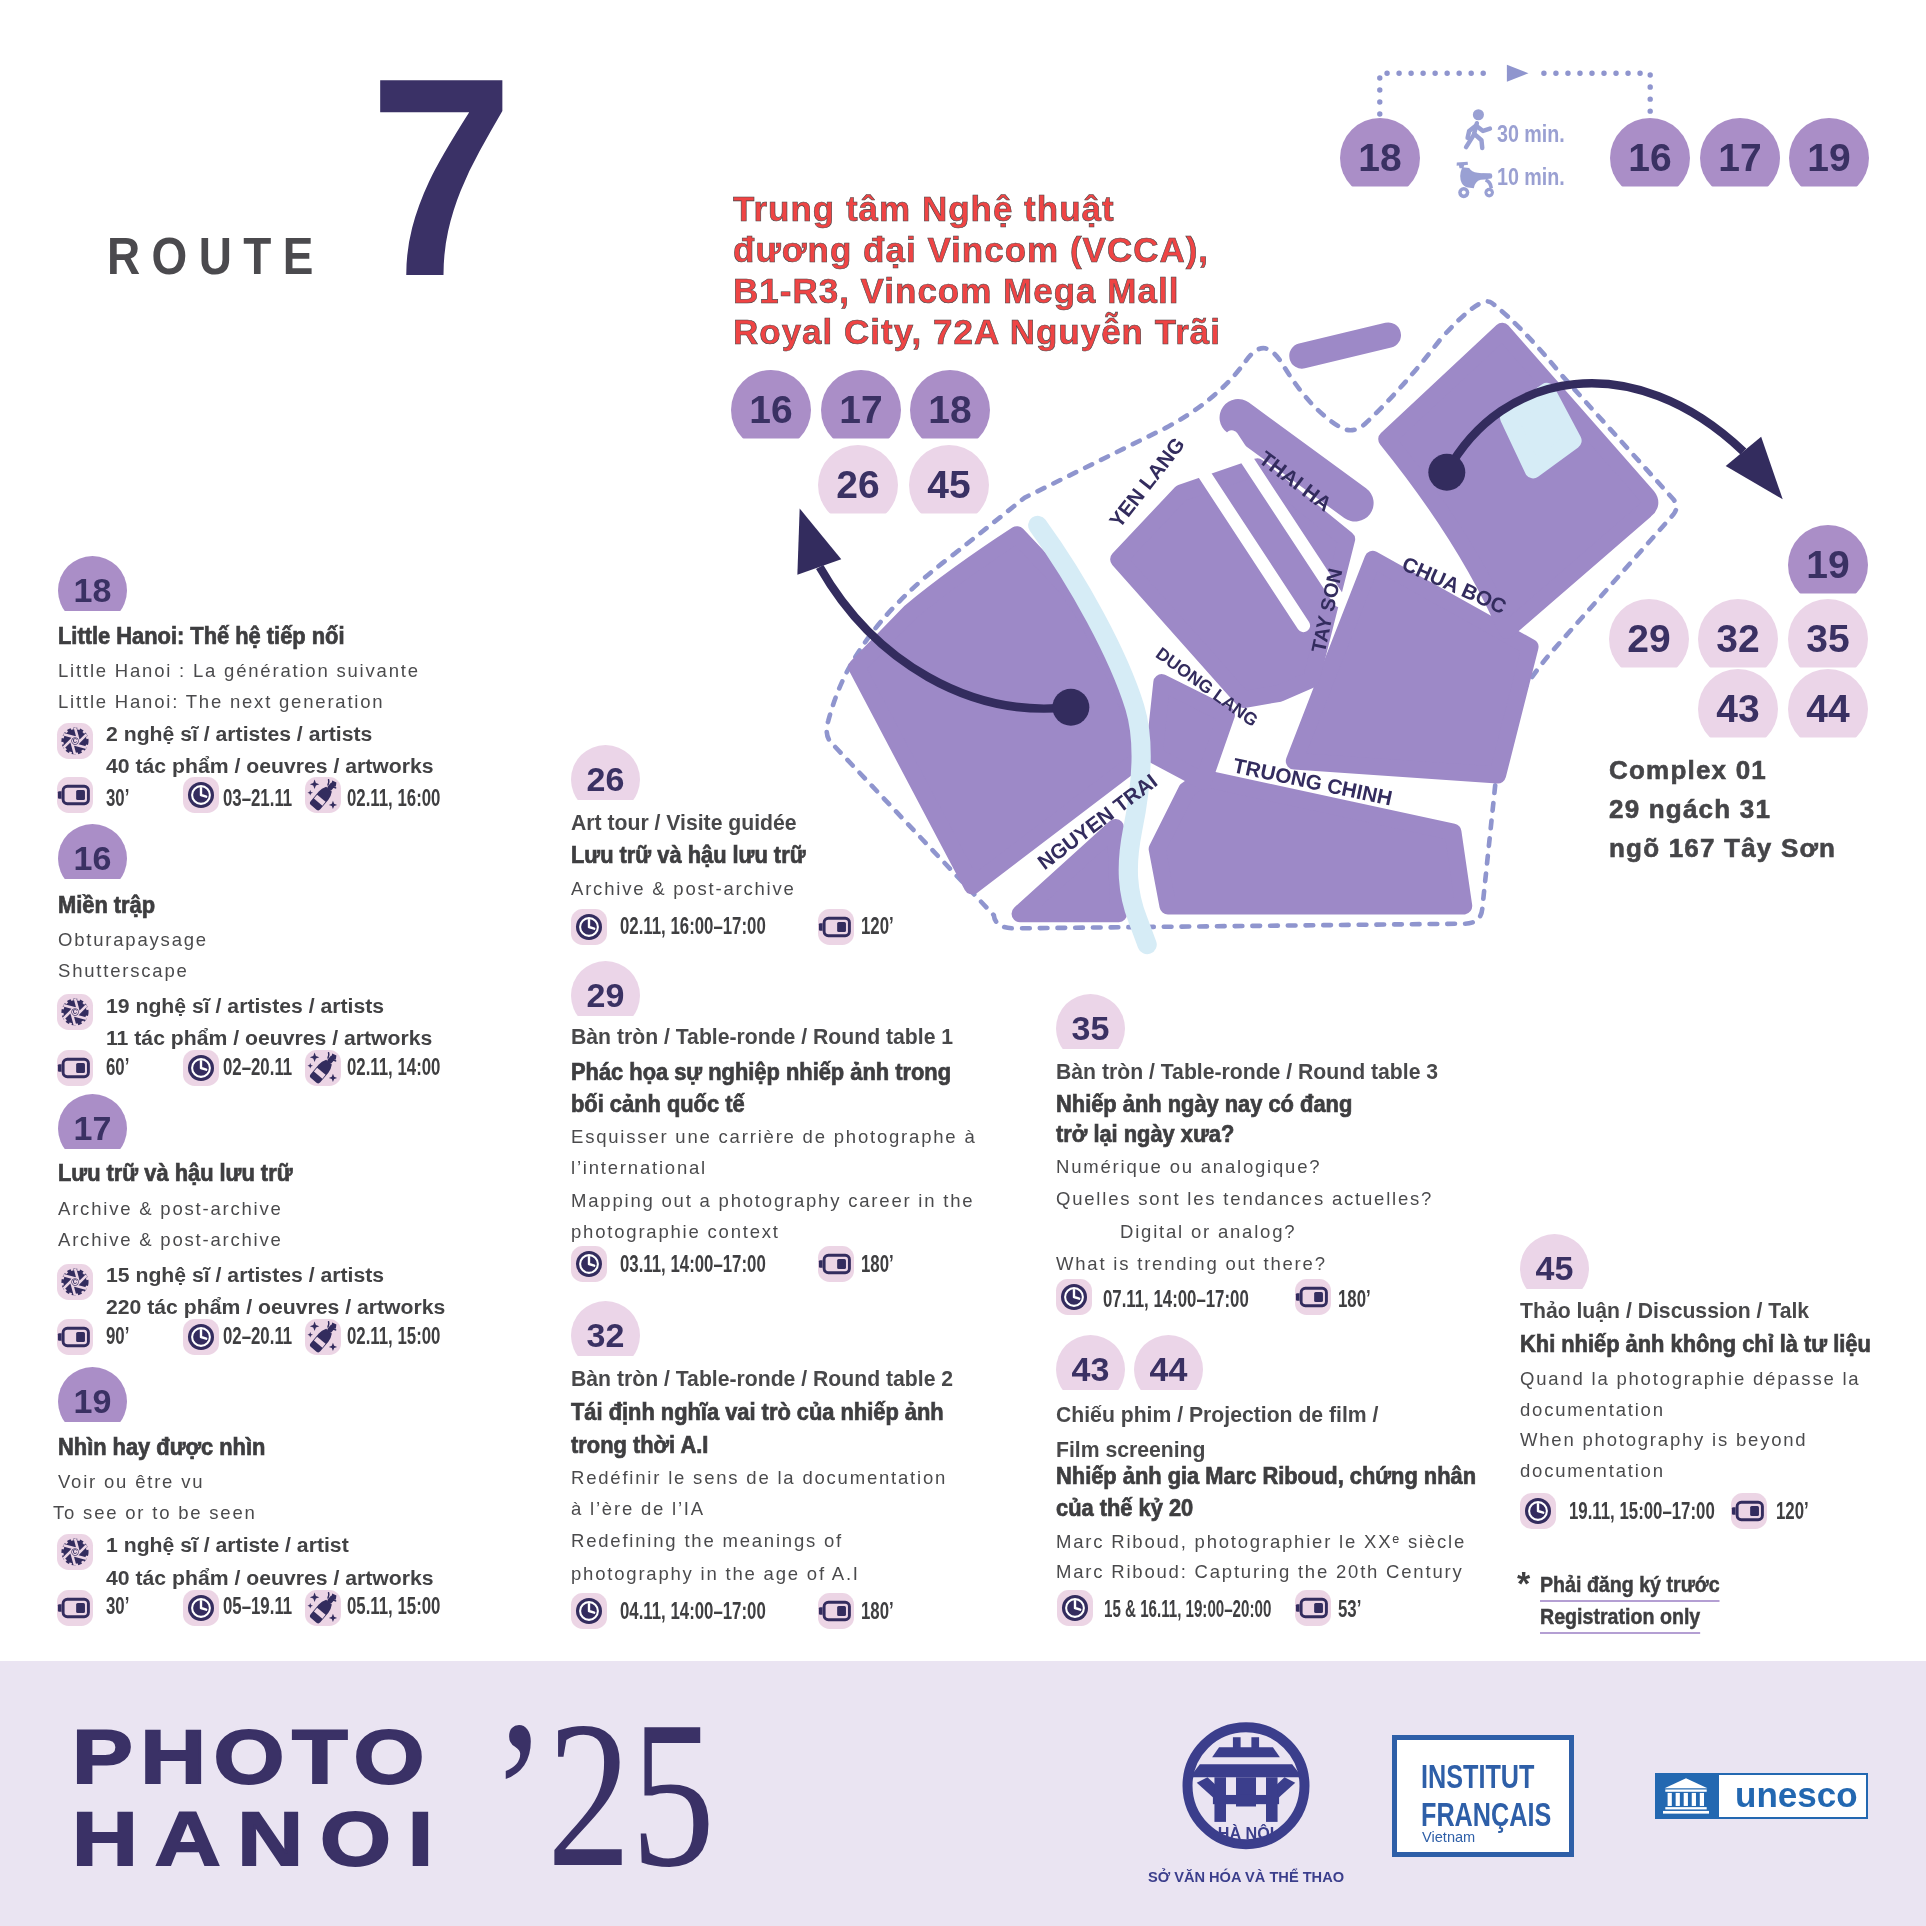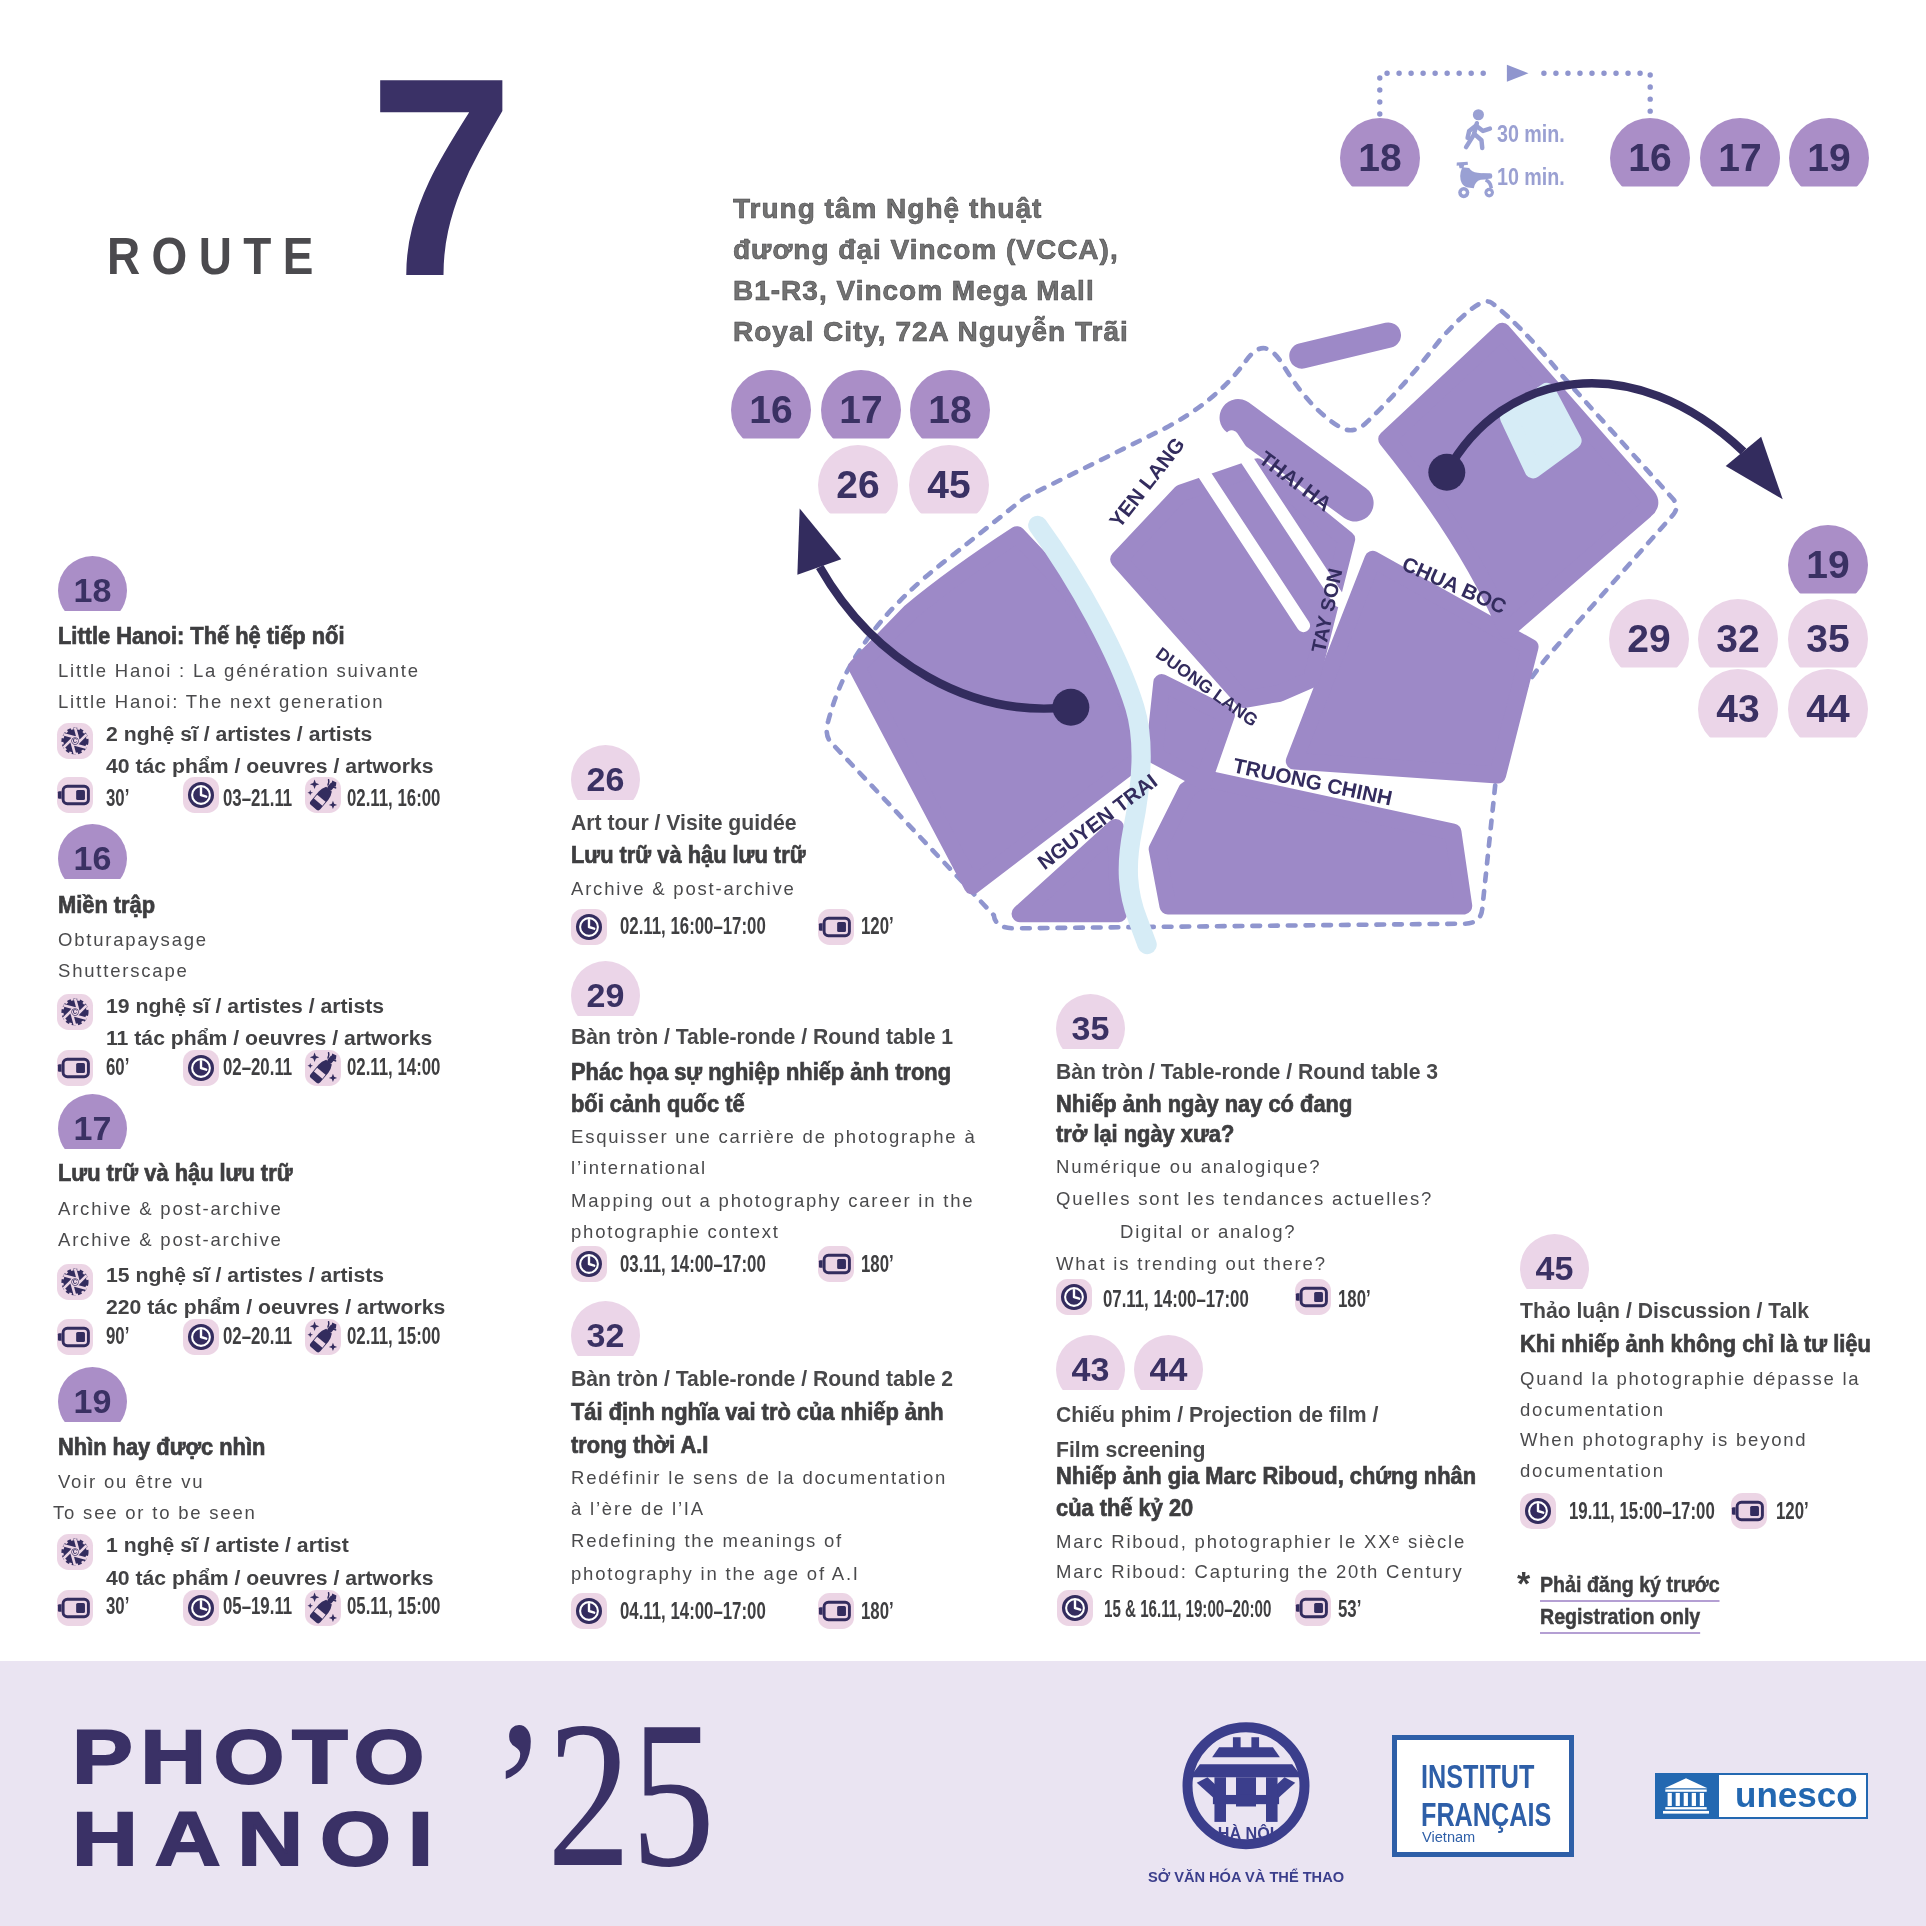--- a/index.html
+++ b/index.html
@@ -19,22 +19,23 @@
 .chip{position:absolute;width:36px;height:36px;border-radius:11.6px;background:#ecd5e5}
 .chip svg{position:absolute;left:0;top:0}
 </style>
 </head>
 <body>
 <div class="page">
 
 <div class="abs" style="left:369px;top:15.4px;font-weight:bold;font-size:283px;color:#3a3166;transform:scaleX(0.92);transform-origin:left top">7</div>
 <div class="abs" style="left:107px;top:227px;font-weight:bold;font-size:51px;color:#4b4a4e;letter-spacing:12.7px;transform:scaleX(0.9);transform-origin:left top">ROUTE</div>
 
-<div class="abs" style="left:733px;top:188px;font-weight:bold;font-size:28px;line-height:41px;letter-spacing:1px;color:#737373;-webkit-text-stroke:0.6px #454548">Trung tâm Nghệ thuật<br>đương đại Vincom (VCCA),<br>B1-R3, Vincom Mega Mall<br>Royal City, 72A Nguyễn Trãi</div>
-
+<div class="abs" style="left:733px;top:188px;font-weight:bold;font-size:35px;line-height:41px;letter-spacing:1px;color:#ef4444;-webkit-text-stroke:0.6px #454548">Trung tâm Nghệ thuật<br>đương đại Vincom (VCCA),<br>B1-R3, Vincom Mega Mall<br>Royal City, 72A Nguyễn Trãi</div>
+
+<div class="abs" style="left:1609px;top:751px;font-weight:bold;font-size:26px;line-height:39px;letter-spacing:1.2px;color:#454548;-webkit-text-stroke:0.6px #454548">Complex 01<br>29 ngách 31<br>ngõ 167 Tây Sơn</div>
 
 <svg class="abs" style="left:0;top:0" width="1926" height="1926" viewBox="0 0 2500 2500">
 
 <g stroke="#8f95ce" stroke-width="7" fill="none" stroke-linecap="round" stroke-dasharray="0.1 15.5">
 <path d="M1791,148 L1791,95 L1938,95"></path>
 <path d="M2004,95 L2142,95 L2142,148"></path>
 </g>
 <path d="M1956,84 L1984,95 L1956,106 Z" fill="#8f95ce"></path>
 
 <path d="M1512,556 Q1580,520 1616,470 Q1630,450 1642,452 Q1655,455 1668,478 Q1703,534 1742,556 Q1758,563 1772,550 Q1820,505 1870,440 Q1922,382 1936,393 Q1974,422 2028,488 L2172,648 Q2180,658 2172,668 L2016,844 Q1950,920 1944,989 L1924,1180 Q1922,1199 1900,1199 L1320,1205 Q1292,1206 1290,1188 L1078,963 Q1070,953 1075,936 Q1090,880 1120,838 Q1160,778 1240,718 L1330,646 Z" fill="none" stroke="#8f95ce" stroke-width="6" stroke-linecap="round" stroke-dasharray="10 13"></path>

